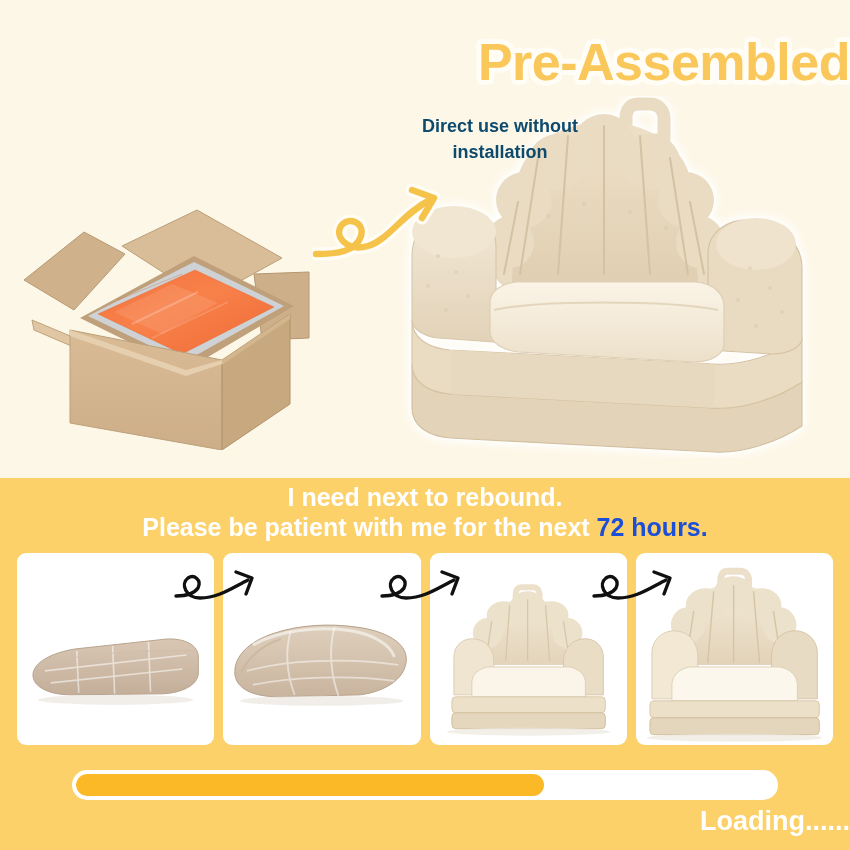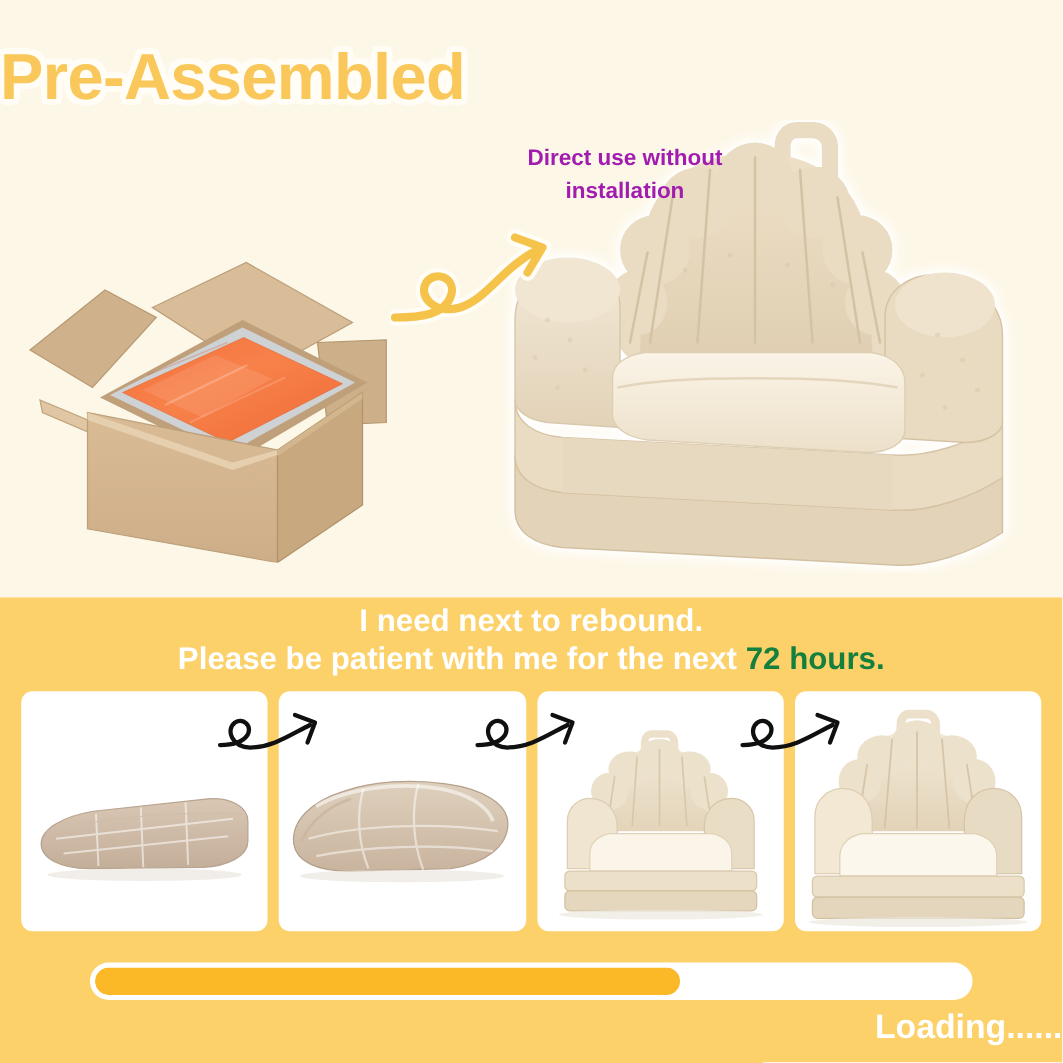--- a/index.html
+++ b/index.html
@@ -26,21 +26,21 @@
     height: 478px;
     background: #fdf7e7;
     overflow: hidden;
   }
 
   .headline {
     position: absolute;
     left: 0;
     top: 32px;
     width: 850px;
-    text-align: left;
+    text-align: right;
     font-size: 52px;
     font-weight: bold;
     letter-spacing: -0.5px;
     color: #fac85a;
     -webkit-text-stroke: 0px;
     text-shadow:
        3px 0 0 #fffdf5, -3px 0 0 #fffdf5, 0 3px 0 #fffdf5, 0 -3px 0 #fffdf5,
        2px 2px 0 #fffdf5, -2px 2px 0 #fffdf5, 2px -2px 0 #fffdf5, -2px -2px 0 #fffdf5,
        5px 0 0 #fffdf5, -5px 0 0 #fffdf5, 0 5px 0 #fffdf5, 0 -5px 0 #fffdf5,
        4px 4px 0 #fffdf5, -4px 4px 0 #fffdf5, 4px -4px 0 #fffdf5, -4px -4px 0 #fffdf5,
@@ -49,21 +49,21 @@
 
   .subtitle {
     position: absolute;
     left: 398px;
     top: 114px;
     width: 204px;
     text-align: center;
     font-size: 18px;
     font-weight: bold;
     line-height: 1.42;
-    color: #a21caf;
+    color: #0c4a6e;
     z-index: 6;
   }
 
   .yellow-arrow {
     position: absolute;
     left: 312px;
     top: 158px;
     width: 145px;
     height: 105px;
     z-index: 5;
@@ -111,21 +111,21 @@
     position: absolute;
     left: 0;
     top: 513px;
     width: 850px;
     text-align: center;
     font-size: 25px;
     font-weight: bold;
     color: #ffffff;
   }
   .banner-line2 .hours {
-    color: #15803d;
+    color: #1d4ed8;
     margin-top: 32px;
   }
 
   
   .panels {
     position: absolute;
     left: 17px;
     top: 553px;
     width: 816px;
     height: 192px;

